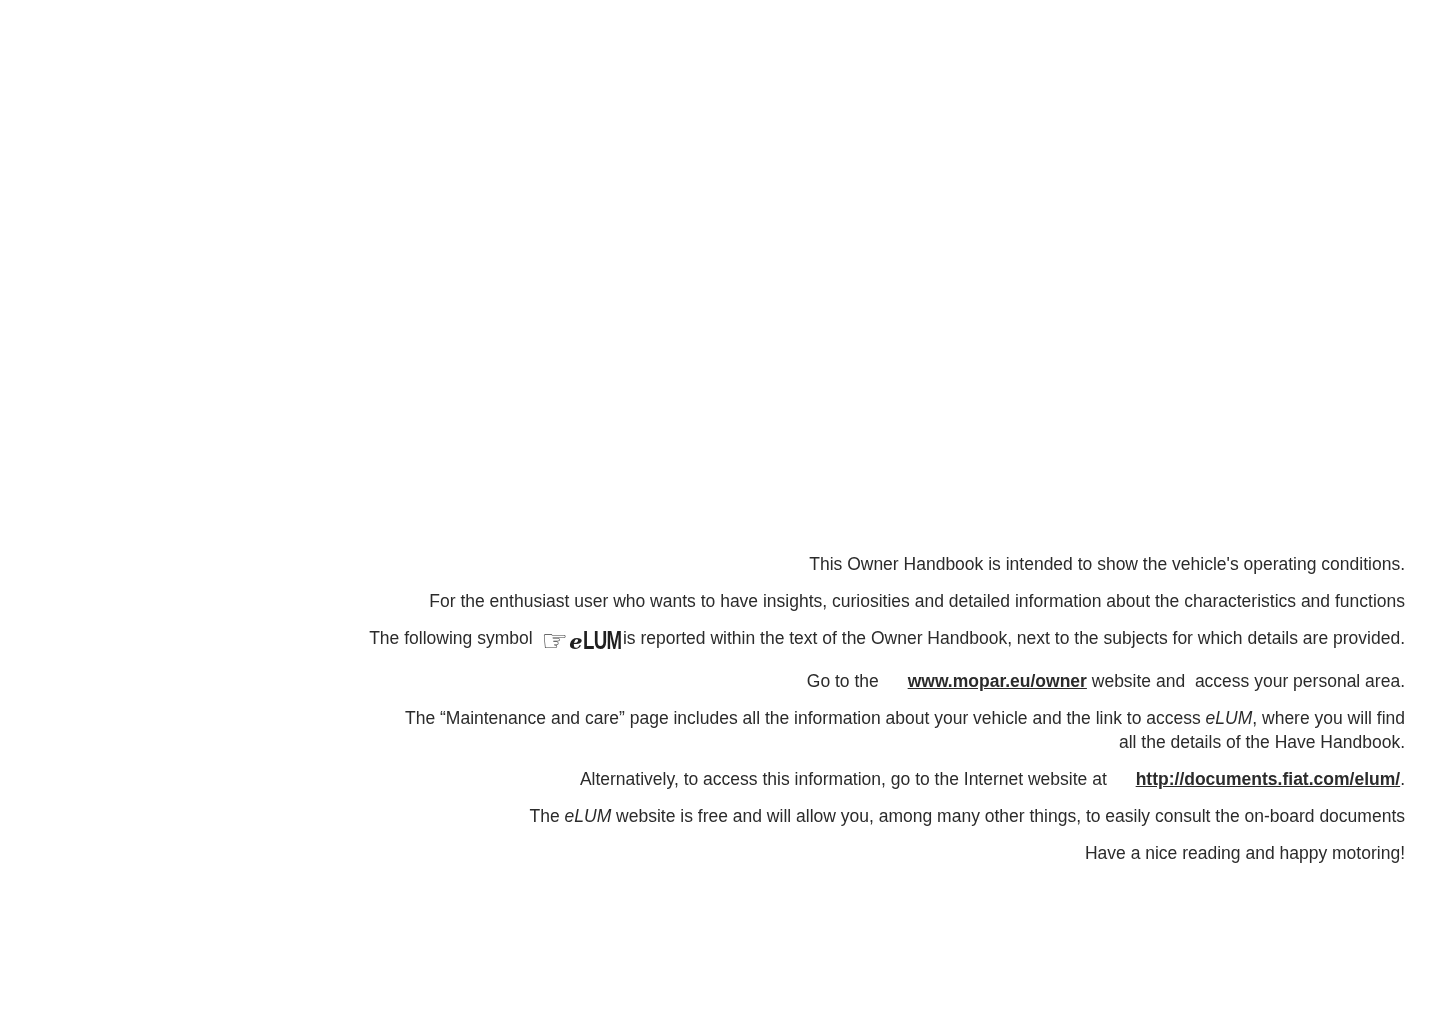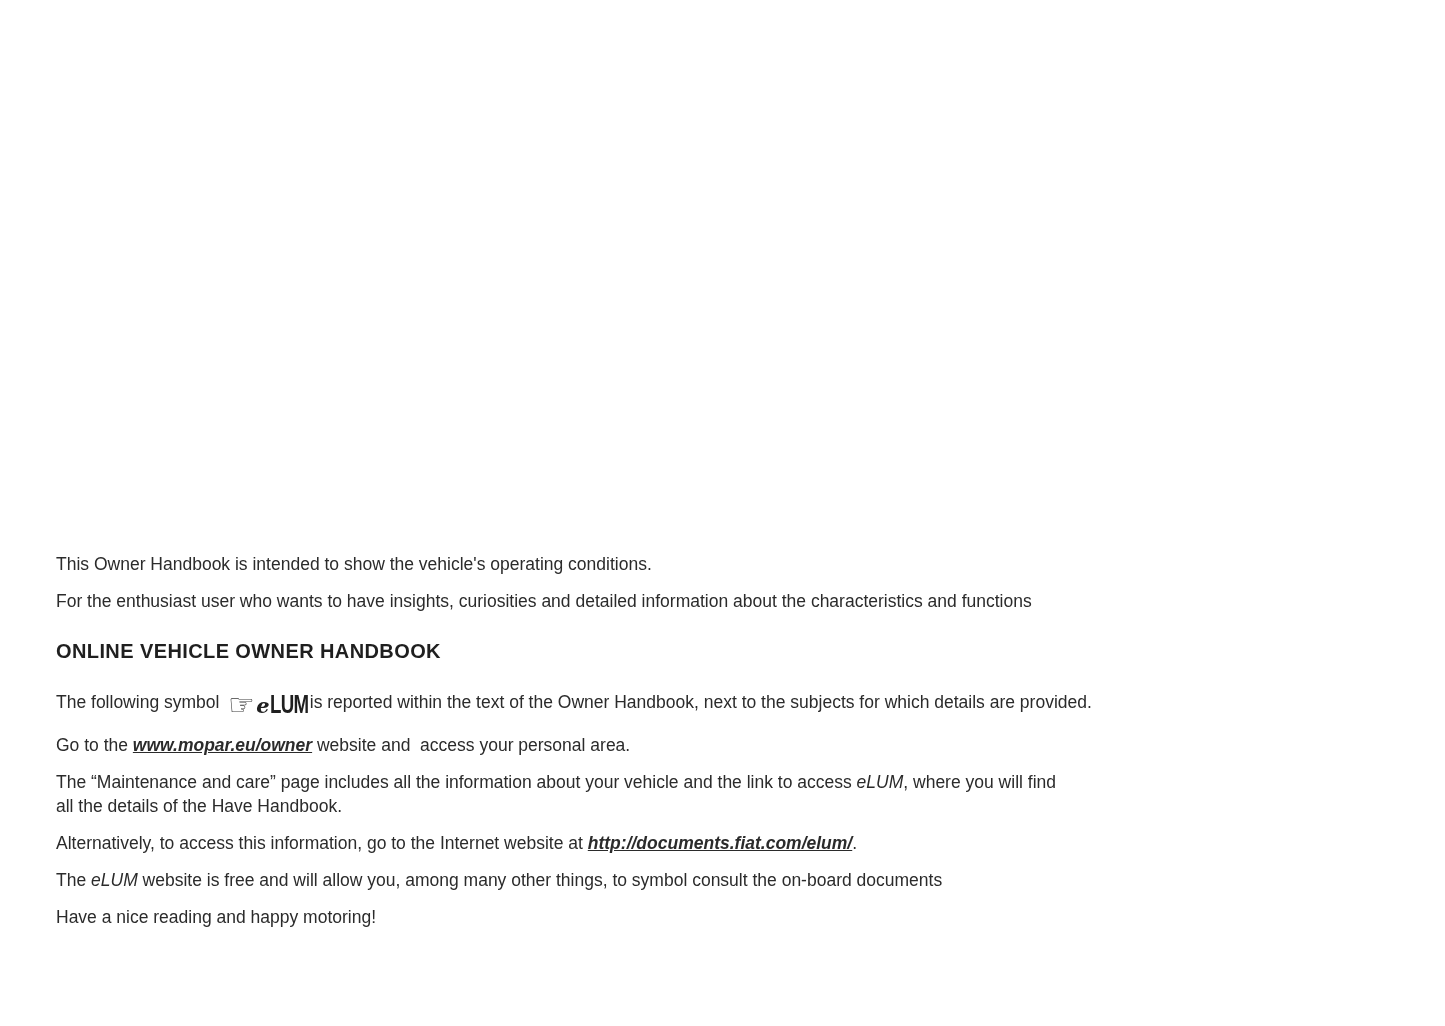--- a/index.html
+++ b/index.html
@@ -12,20 +12,21 @@
     height: 1026px;
     font-family: "Liberation Sans", sans-serif;
     color: #2b2b2b;
     overflow: hidden;
   }
   .page {
     position: relative;
     width: 1445px;
     height: 1026px;
     background: #ffffff;
+    text-align: right;
   }
   .content {
     position: absolute;
     left: 56px;
     top: 552px;
     right: 40px;
   }
   p.para {
     margin: 0 0 13px 0;
     font-size: 17.5px;
@@ -37,24 +38,24 @@
     margin: 26px 0 27px 0;
     font-size: 20px;
     line-height: 24px;
     font-weight: bold;
     letter-spacing: 0.4px;
     color: #1f1f1f;
   }
   em { font-style: italic; }
   .doclink {
     font-weight: bold;
-    font-style: italic;
     text-decoration: underline;
     color: inherit;
     cursor: pointer;
+    margin-left: 24px;
   }
   
   .elum {
     display: inline-block;
     white-space: nowrap;
     vertical-align: -5px;
     margin: 0 0 0 4px;
     line-height: 1;
   }
   .elum-hand {
@@ -84,21 +85,20 @@
     margin-right: -18px;
   }
 </style>
 </head>
 <body>
 
 <div class="page">
   <div class="content">
       <p class="para"><span class="line"><span>This Owner Handbook is intended to show the vehicle's operating conditions.</span></span></p>
       <p class="para"><span class="line"><span>For the enthusiast user who wants to have insights, curiosities and detailed information about the characteristics and functions</span></span></p>
-      <h2 class="heading">ONLINE VEHICLE OWNER HANDBOOK</h2>
       <p class="para"><span class="line"><span>The following symbol </span><span class="elum"><span class="elum-hand">☞</span><span class="elum-e">e</span><span class="elum-lum">LUM</span></span><span> is reported within the text of the Owner Handbook, next to the subjects for which details are provided.</span></span></p>
       <p class="para"><span class="line"><span>Go to the </span><span class="doclink">www.mopar.eu/owner</span><span> website and  access your personal area.</span></span></p>
       <p class="para"><span class="line"><span>The “Maintenance and care” page includes all the information about your vehicle and the link to access </span><em>eLUM</em><span>, where you will find</span></span><span class="line"><span>all the details of the Have Handbook.</span></span></p>
       <p class="para"><span class="line"><span>Alternatively, to access this information, go to the Internet website at </span><span class="doclink">http://documents.fiat.com/elum/</span><span>.</span></span></p>
-      <p class="para"><span class="line"><span>The </span><em>eLUM</em><span> website is free and will allow you, among many other things, to symbol consult the on-board documents</span></span></p>
+      <p class="para"><span class="line"><span>The </span><em>eLUM</em><span> website is free and will allow you, among many other things, to easily consult the on-board documents</span></span></p>
       <p class="para"><span class="line"><span>Have a nice reading and happy motoring!</span></span></p>
     </div>
 </div>
 
 </body></html>

